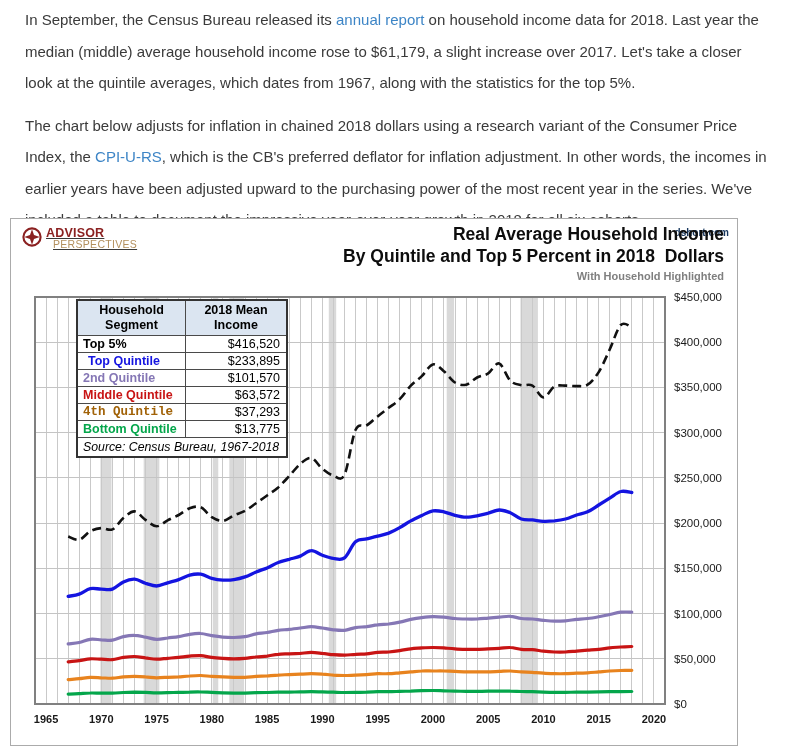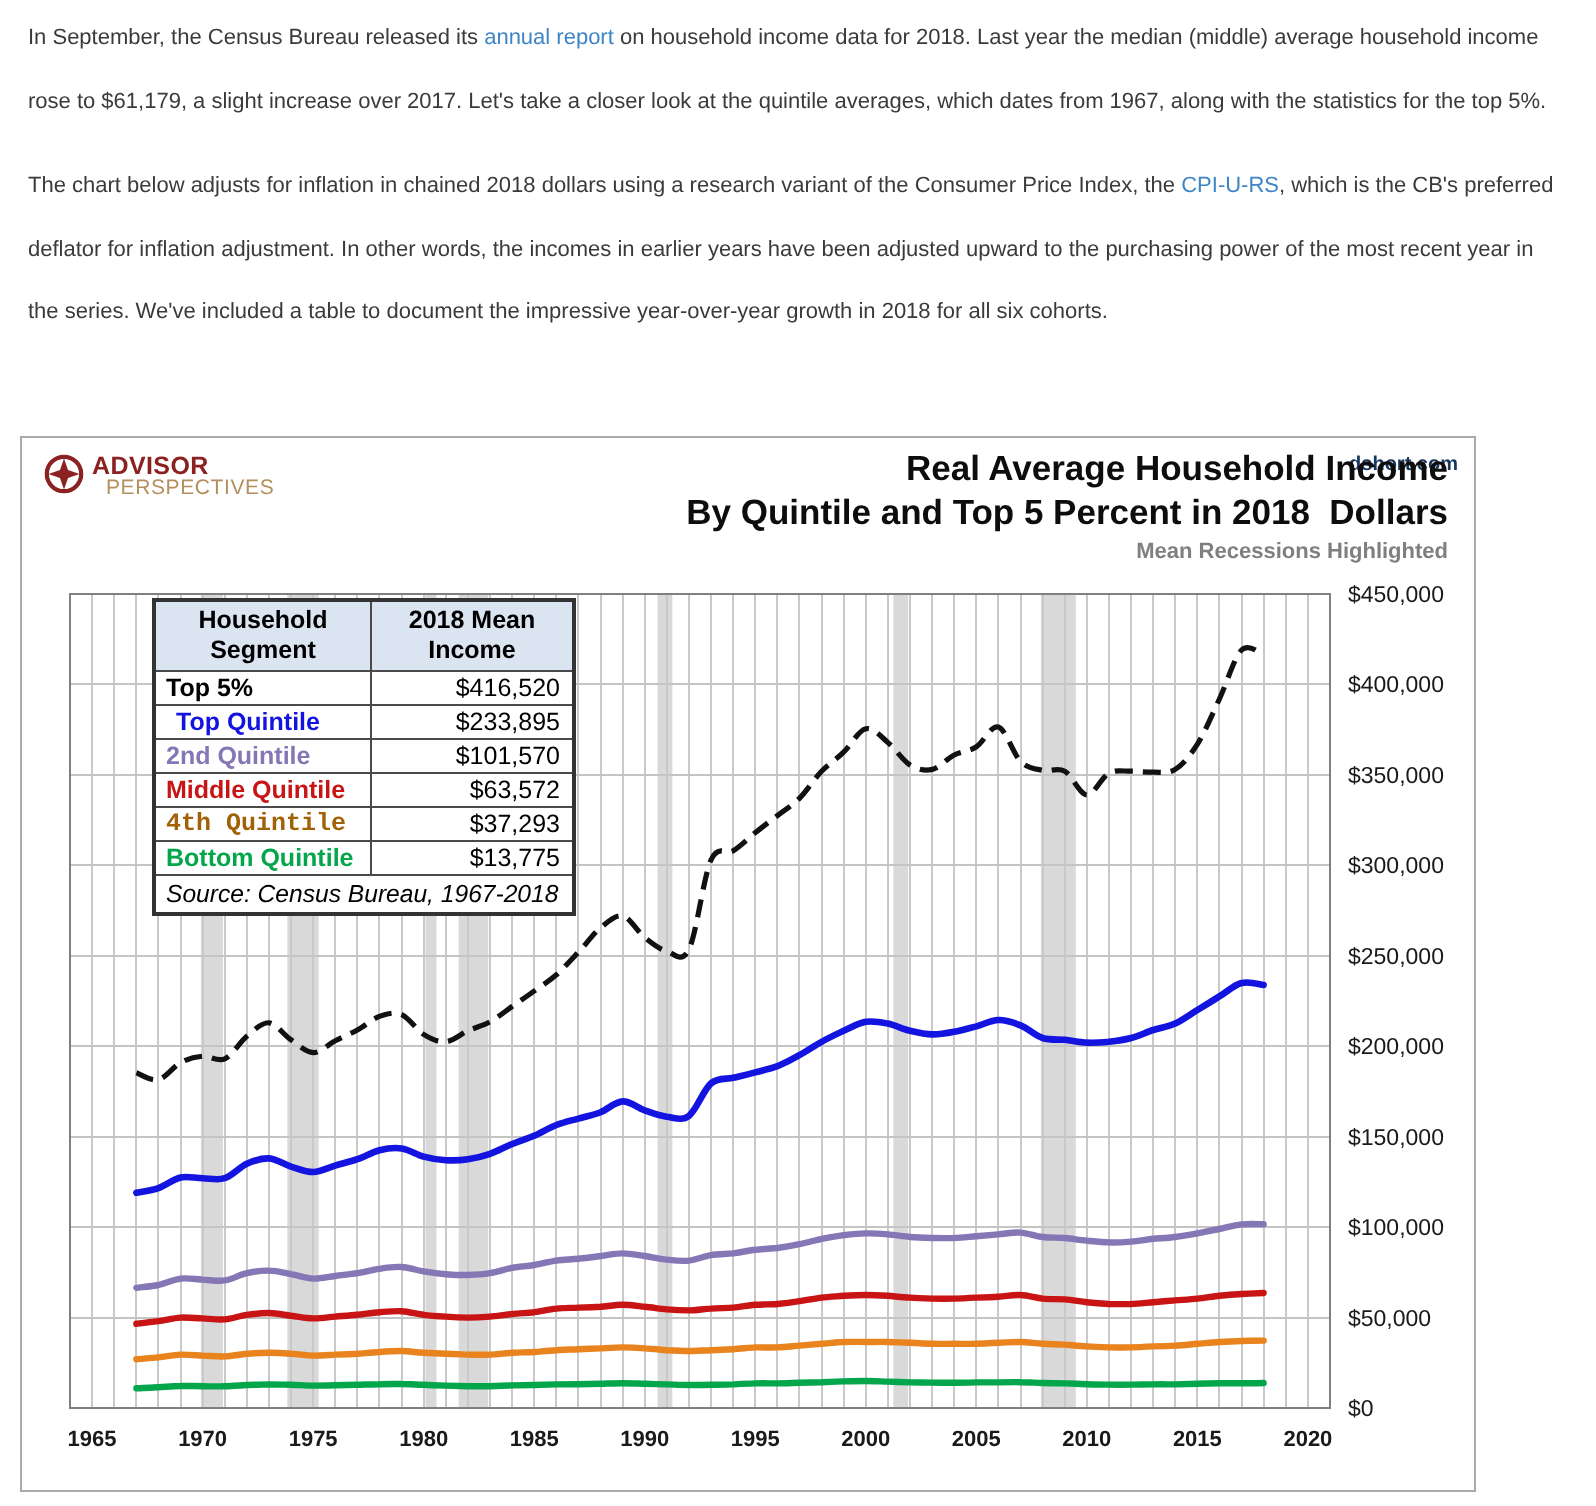--- a/index.html
+++ b/index.html
@@ -1,23 +1,23 @@
 <!DOCTYPE html>
 <html><head>
 <meta charset="utf-8">
 <style>
   html,body{margin:0;padding:0;background:#fff;}
   body{width:798px;height:753px;font-family:"Liberation Sans",sans-serif;color:#3a3a3a;overflow:hidden;}
-  .intro{padding:4px 14px 0;height:218px;box-sizing:border-box;font-size:11px;line-height:31.5px;}
+  .intro{padding:4px 25px 0;height:218px;box-sizing:border-box;font-size:15px;line-height:31.5px;}
   .intro p{margin:0 0 11px;max-width:778px;}
   a.link{color:#3d85c6;text-decoration:none;cursor:pointer;}
   #chartbox{position:relative;margin-left:10px;width:726px;height:526px;border:1px solid #ababab;background:#fff;}
   #plot{position:absolute;left:0;top:0;}
   .brand{position:absolute;left:10px;top:7px;display:flex;align-items:flex-start;}
-  .brand-text{line-height:11px;margin-left:3px;padding-top:2px;}
+  .brand-text{line-height:11px;margin-left:3px;padding-top:2px;text-decoration:underline;}
   .brand-l1{display:block;color:#8b2121;font-weight:bold;font-size:12.5px;letter-spacing:.2px;}
   .brand-l2{display:block;color:#b3905e;font-size:10.5px;letter-spacing:.3px;margin-left:7px;margin-top:0px;}
   .site{position:absolute;right:8px;top:8px;color:#17365d;font-weight:bold;font-size:10px;}
   .titles{position:absolute;left:0;right:13px;top:4px;text-align:right;color:#0d0d0d;}
   .title,.subtitle{font-weight:bold;font-size:17.5px;line-height:22px;white-space:pre;}
   .note{font-weight:bold;font-size:11px;color:#7f7f7f;margin-top:3px;}
   table.legend{position:absolute;left:33px;top:80px;border-collapse:collapse;background:#fff;color:#000;
     border:2px solid #333;font-size:12.5px;margin-left:32px;}
   .legend th,.legend td{border:1px solid #4a4a4a;}
   .legend th{background:#dbe5f1;font-weight:bold;padding:2px 8px;line-height:15px;font-size:12.5px;}
@@ -146,21 +146,21 @@
       <span class="brand-l1">ADVISOR</span>
       <span class="brand-l2">PERSPECTIVES</span>
     </span>
   </div>
 
   <div class="site">dshort.com</div>
 
   <div class="titles">
     <div class="title">Real Average Household Income</div>
     <div class="subtitle">By Quintile and Top 5 Percent in 2018  Dollars</div>
-    <div class="note">Mean Recessions Highlighted</div>
+    <div class="note">With Household Highlighted</div>
   </div>
 
   <table class="legend">
     <thead>
       <tr>
         <th><span>Household</span><br><span>Segment</span></th>
         <th><span>2018 Mean</span><br><span>Income</span></th>
       </tr>
     </thead>
     <tbody>

